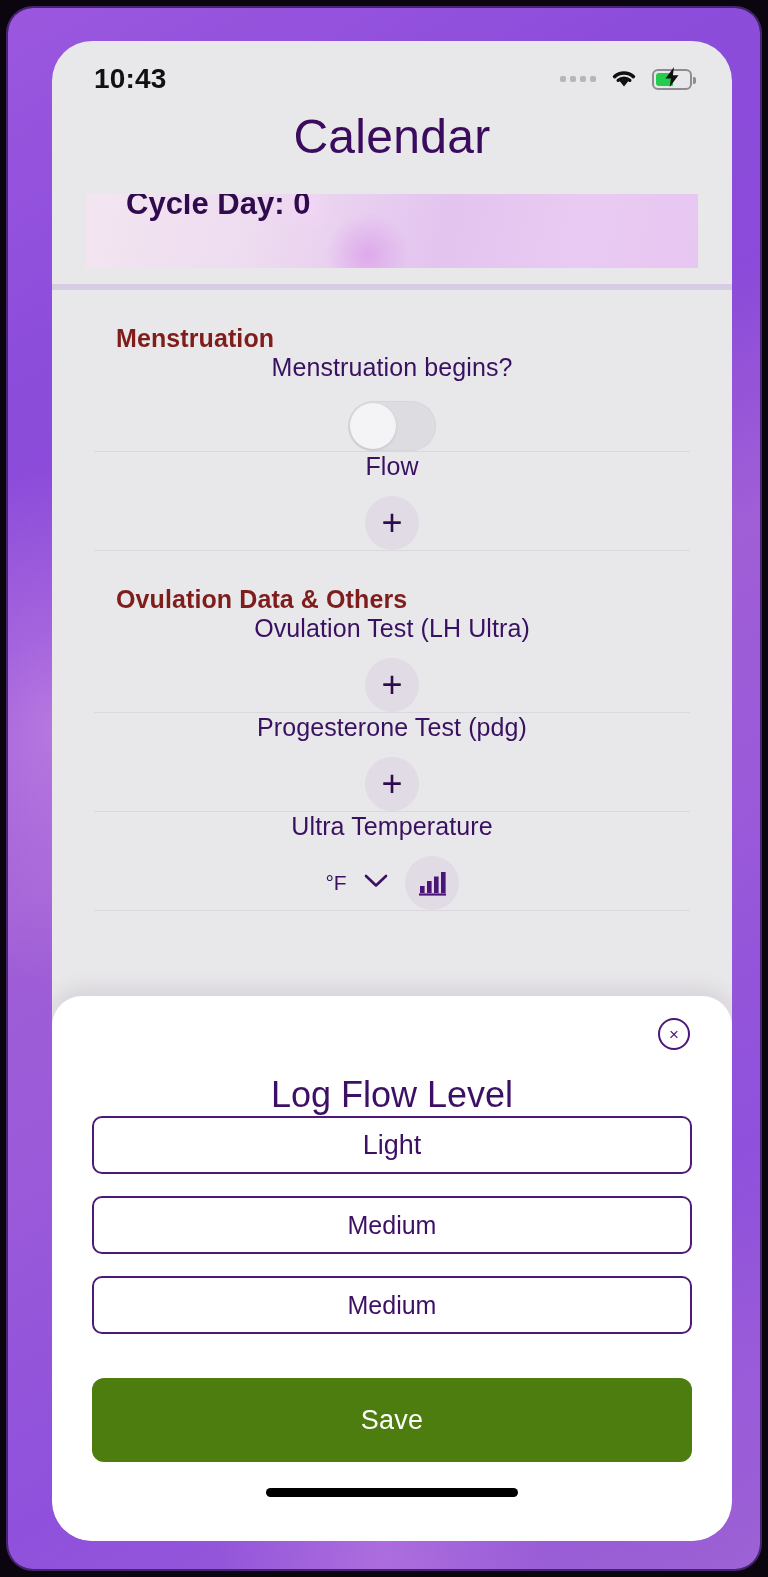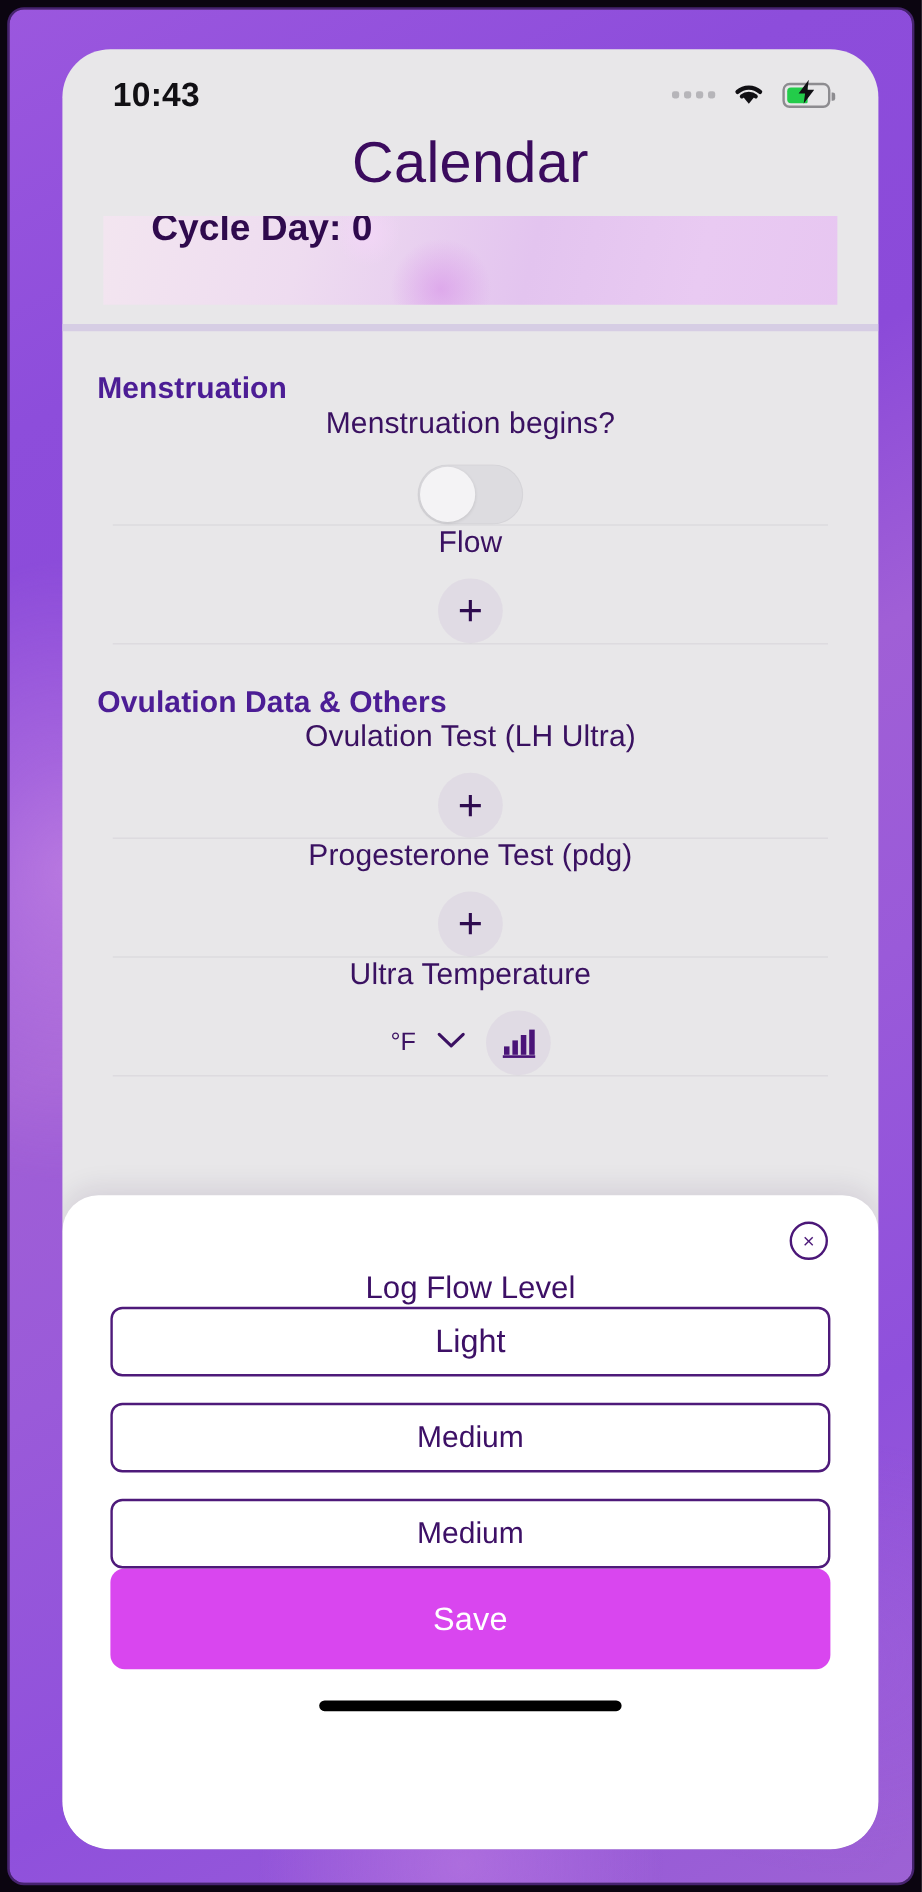--- a/index.html
+++ b/index.html
@@ -12,21 +12,21 @@
     font-family: "Liberation Sans", sans-serif;
   }
 
   
   #device-frame {
     position: absolute;
     left: 8px;
     top: 8px;
     width: 752px;
     height: 1561px;
-    border-radius: 12px;
+    border-radius: 25px;
     background:
       linear-gradient(152deg,
         #9b57de 0%,
         #8d4ddb 18%,
         #8b4ad9 33%,
         #a05fd6 46%,
         #9a5ad9 60%,
         #8f50dc 78%,
         #9d62d4 100%);
     box-shadow: 0 0 0 2px rgba(120,60,190,.55);
@@ -95,21 +95,21 @@
     font-size: 48px;
     font-weight: 400;
     letter-spacing: .3px;
     padding-top: 6px;
   }
 
   
   #hero-wrap {
     position: relative;
     height: 74px;
-    margin-top: 16px;
+    margin-top: 30px;
     overflow: hidden;
   }
   #hero-card{
     position:absolute;
     left: 34px; right: 34px;
     top: -52px;
     height: 166px;
     border-radius: 18px;
     background:
       radial-gradient(circle 60px at 46% 68%, rgba(214,140,232,.55), rgba(214,140,232,0) 70%),
@@ -132,22 +132,22 @@
     background: #d6cde4;
     margin-top: 16px;
   }
 
   
   #content { padding: 0 0 0 0; }
 
   .sec-header{
     font-size: 25px;
     font-weight: 700;
-    color: #4c1d95;
-    padding: 34px 42px 0 29px;
+    color: #7f1d1d;
+    padding: 34px 42px 0 64px;
     letter-spacing: .1px;
   }
 
   .row{
     display:flex; align-items:center; justify-content:space-between;
     margin: 0 42px;
     height: 99px;
     border-bottom: 1.6px solid #dad8dd;
     flex-direction: column;
   }
@@ -208,40 +208,41 @@
   }
   .close-row{ display:flex; justify-content:flex-end; padding-right: 2px; }
   .close-btn{
     width: 32px; height: 32px; border-radius:50%;
     border: 2px solid #4b1778;
     display:flex;align-items:center;justify-content:center;
     color:#4b1778; font-size:17px; line-height:1;
   }
   .modal-title{
     text-align:center;
-    font-size: 26px;
+    font-size: 36px;
     color:#3d1066;
-    margin-top: 8px;
+    margin-top: 24px;
     font-weight: 400;
   }
   .opt-list{ display:flex; flex-direction:column; gap: 22px; }
   .opt-btn{
     height: 58px;
     border: 2px solid #4e1a7a;
     border-radius: 10px;
     background: #fff;
     display:flex; align-items:center; justify-content:center;
     color:#3d1066;
     font-size: 25px;
   }
   .opt-btn.sel{ font-size: 27px; }
   .save-btn{
+    margin-top: 44px;
     height: 84px;
     border-radius: 12px;
-    background: #d946ef;
+    background: #4d7c0f;
     color:#ffffff;
     display:flex; align-items:center; justify-content:center;
     font-size: 27px;
     letter-spacing:.2px;
   }
   .home-indicator{
     width: 252px; height: 9px;
     border-radius: 6px;
     background:#000;
     margin: 26px auto 0 auto;

